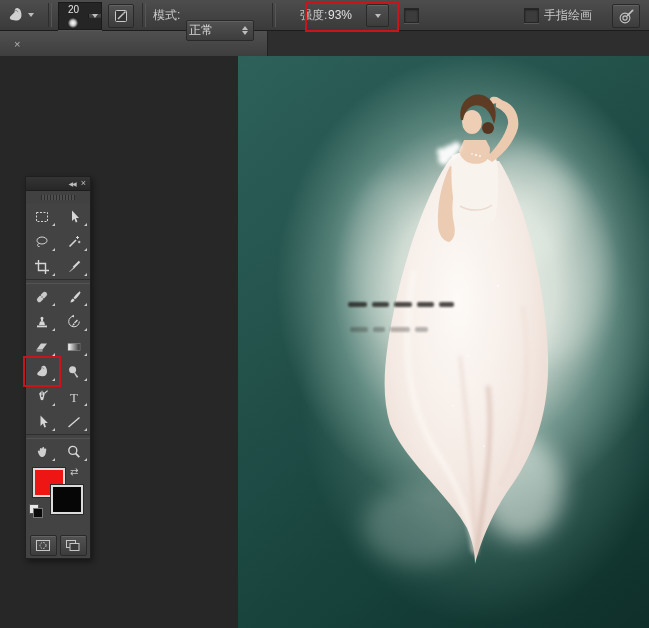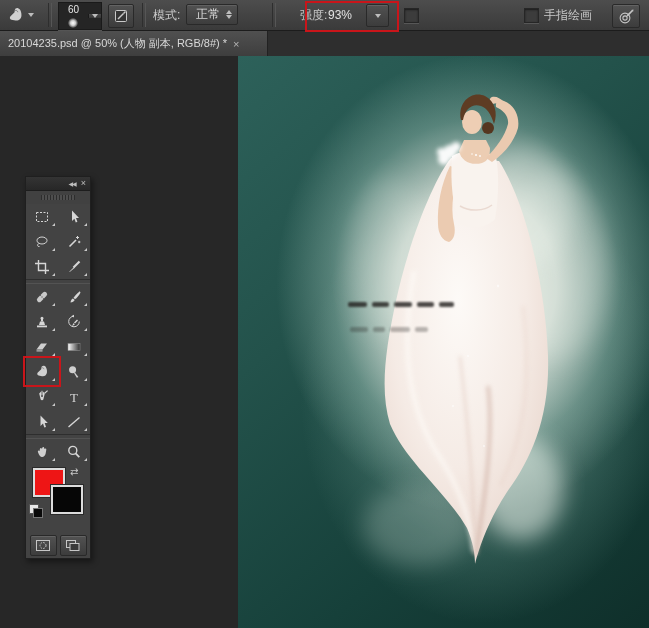--- a/index.html
+++ b/index.html
@@ -24,21 +24,21 @@
     background:radial-gradient(circle,#fff 0%,#cfcfcf 35%,rgba(60,60,60,0) 75%)}
   .brush-size{position:absolute;left:0;right:0;bottom:1px;text-align:center;font-size:10px;color:#e5e5e5}
   .brush-arrow{width:12px;border-left:1px solid #1a1a1a;background:linear-gradient(#4a4a4a,#383838);
     display:flex;align-items:center;justify-content:center}
   .btn{background:linear-gradient(#525252,#3c3c3c);border:1px solid #292929;border-radius:2px;
     box-shadow:inset 0 1px 0 #636363;display:flex;align-items:center;justify-content:center}
   .toggle-btn{position:absolute;left:108px;top:4px;width:24px;height:22px}
   .drop{background:linear-gradient(#515151,#3d3d3d);border:1px solid #292929;border-radius:2px;
     box-shadow:inset 0 1px 0 #616161;display:flex;align-items:center;color:#d8d8d8;font-size:12px}
   .mode-label{left:153px}
-  .mode-drop{position:absolute;left:186px;top:4px;width:52px;height:21px;padding-left:9px;box-sizing:border-box}
+  .mode-drop{position:absolute;left:186px;top:20px;width:68px;height:21px;padding-left:2px;box-sizing:border-box}
   .spin{margin-left:auto;margin-right:5px;display:flex;flex-direction:column;gap:1px}
   .tri-up{width:0;height:0;border-left:3px solid transparent;border-right:3px solid transparent;border-bottom:4px solid #bdbdbd}
   .tri-dn{width:0;height:0;border-left:3px solid transparent;border-right:3px solid transparent;border-top:4px solid #bdbdbd}
   .str-label{left:300px}
   .str-value{left:328px;color:#e2e2e2}
   .str-btn{position:absolute;left:366px;top:4px;width:21px;height:21px}
   .red-box{position:absolute;left:305px;top:1px;width:90px;height:27px;border:2px solid var(--hl);z-index:12}
   .checkbox{position:absolute;top:8px;width:13px;height:13px;background:#3c3c3c;border:1px solid #262626;
     box-shadow:inset 0 1px 2px #1b1b1b,0 1px 0 #575757}
   .cb1{left:404px}.cb1-label{left:424px}
@@ -99,21 +99,21 @@
         <path d="M10.2 1.8 C8.8 1.4 7.6 2.2 7.4 3.6 L7.2 5.2 L3.8 8.6 C2.8 9.6 3.2 11.2 4.6 11.5 L8 12.2 C10.6 12.7 12.8 10.8 13 8.2 C13.2 5.4 12.2 2.4 10.2 1.8 Z" fill="#d0d0d0"></path>
         <path d="M7.4 3.8 C8.6 3.4 9.8 4 10 5.2" fill="none" stroke="#7a7a7a" stroke-width=".8"></path>
       </svg>
     <span class="caret"></span>
   </div>
   <div class="vsep" style="left:48px"></div>
 
   <div class="ob brushbox">
     <div class="brush-preview">
       <div class="brush-dot"></div>
-      <div class="brush-size">60</div>
+      <div class="brush-size">20</div>
     </div>
     <div class="brush-arrow">
         <span class="caret"></span>
       </div>
   </div>
 
   <div class="btn toggle-btn">
     <svg class="ico" width="16" height="16" viewBox="0 0 16 16">
         <rect x="2.5" y="2.5" width="11" height="11" rx="1" fill="#353535" stroke="#c9c9c9"></rect>
         <path d="M5 11 L10.5 5.5" stroke="#c9c9c9" stroke-width="1.4"></path>
@@ -148,21 +148,20 @@
         <circle cx="6.6" cy="9.4" r="4.6" fill="none" stroke="#c6c6c6"></circle>
         <circle cx="6.6" cy="9.4" r="2" fill="none" stroke="#c6c6c6"></circle>
         <path d="M8.6 7.4 L13.4 2.6" stroke="#c6c6c6" stroke-width="1.6"></path>
         <path d="M12.4 1.8 L14.2 3.6 L14.6 1.4 Z" fill="#c6c6c6"></path>
       </svg>
   </div>
 </div>
 
 <div class="tab-bar">
   <div class="doc-tab">
-    <span>20104235.psd @ 50% (人物 副本, RGB/8#) *</span>
     <span class="tab-close">×</span>
   </div>
 </div>
 
 <div class="canvas">
   <svg width="411" height="572" viewBox="0 0 411 572">
     <defs>
       <radialGradient id="dg" cx="45%" cy="35%" r="75%">
         <stop offset="0" stop-color="#fdfaf7"></stop>
           <stop offset=".55" stop-color="#f5ebe5"></stop>

